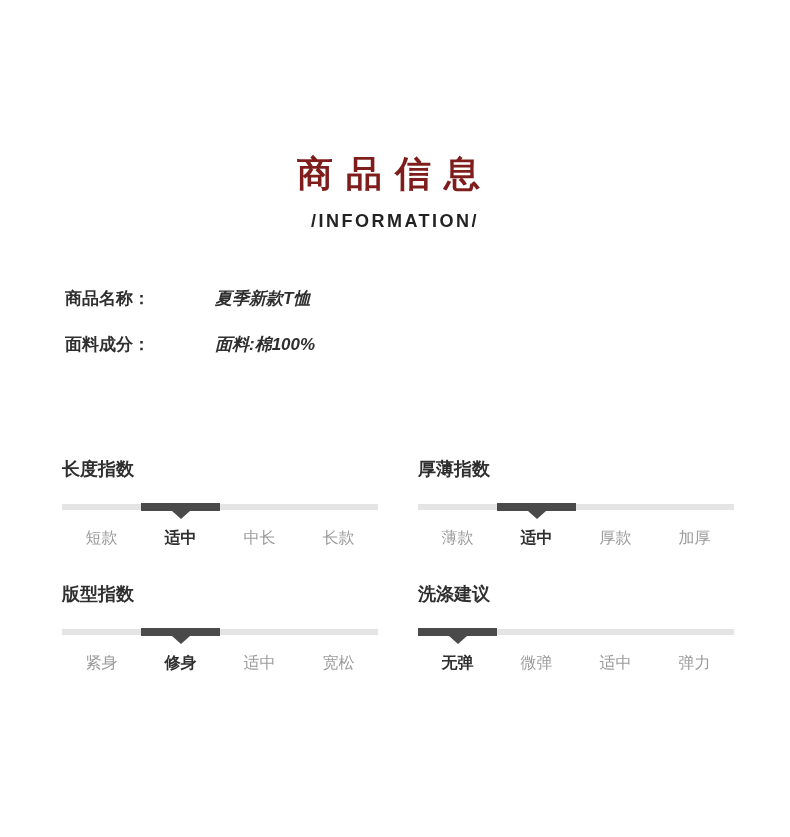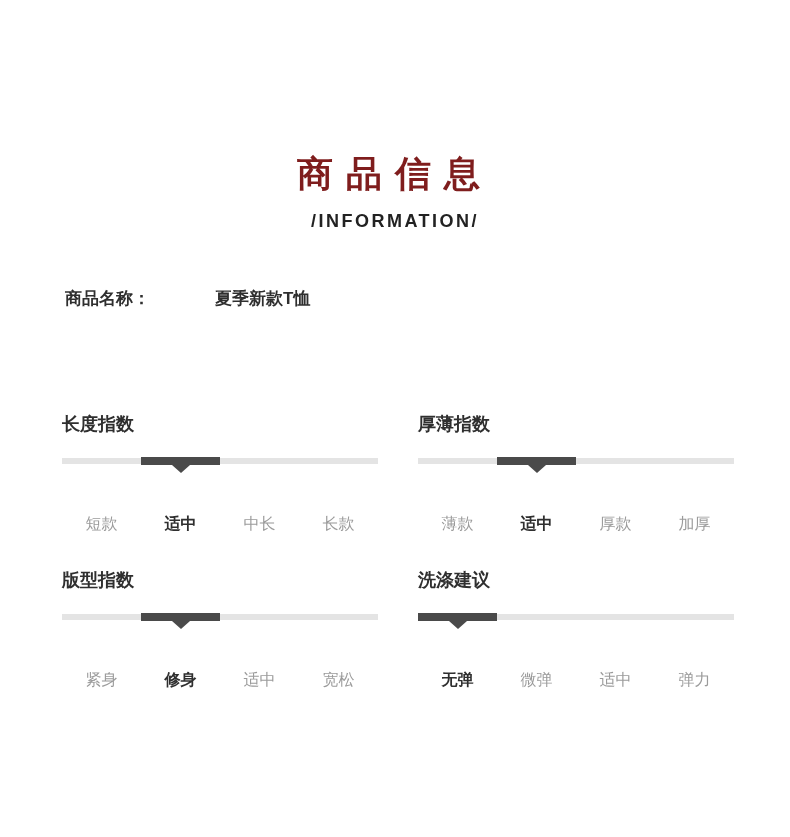--- a/index.html
+++ b/index.html
@@ -18,62 +18,66 @@
   .page-subtitle {
     margin-top: 14px; font-size: 18px; font-weight: 700;
     color: #222222; letter-spacing: 2.5px; line-height: 22px;
   }
   .specs { margin: 44px 56px 0 65px; }
   .spec-row {
     display: flex; align-items: flex-start;
     font-size: 17px; font-weight: 700; line-height: 46px; color: #2f2f2f; gap: 40px;
   }
   .spec-label { flex: 0 0 110px; }
-  .spec-value { flex: 1; }
+  .spec-value { flex: 1; font-style: italic; }
   .indicators {
     margin: 90px 56px 0 62px;
     display: grid;
     grid-template-columns: 316px 316px;
-    column-gap: 40px; row-gap: 34px;
+    column-gap: 40px; row-gap: 34px; font-family: Liberation Mono, monospace;
   }
   .ind-title { font-size: 18px; font-weight: 700; color: #2f2f2f; line-height: 24px; }
   .track {
     position: relative; height: 6px; margin-top: 22px;
     background: var(--track, #e4e4e4);
   }
   .segment {
     position: absolute; top: -1px; height: 8px; width: 25%; left: 0;
     background: var(--accent-dark, #4a4a4a);
   }
   .tri {
     position: absolute; top: 100%; left: 50%; transform: translateX(-50%);
     width: 0; height: 0;
     border-left: 9px solid transparent;
     border-right: 9px solid transparent;
     border-top: 8px solid var(--accent-dark, #4a4a4a);
   }
   .opts { display: flex; margin-top: 19px; }
   .opts span {
     flex: 1; text-align: center; font-size: 16px; line-height: 20px;
-    color: var(--text-muted, #9b9b9b); font-weight: 400; margin-top: 31px;
+    color: var(--text-muted, #9b9b9b); font-weight: 400;
   }
   .opts span.sel { color: var(--text-dark, #2f2f2f); font-weight: 700; }
 </style>
 </head>
 <body>
 
 <div class="header">
   <div class="page-title">商品信息</div>
   <div class="page-subtitle">/INFORMATION/</div>
 </div>
 
 <div class="specs">
   <div class="spec-row">
     <div class="spec-label">商品名称：</div>
     <div class="spec-value">夏季新款T恤</div>
+  </div>
+  <div class="spec-row">
+    <div class="spec-label">面料成分：</div>
+    <div class="spec-value">面料:棉100%</div>
   </div>
 </div>
 
 <div class="indicators">
 
   <div class="indicator">
     <div class="ind-title">长度指数</div>
     <div class="track">
       <div class="segment" style="left: 25%;">
         <div class="tri"></div>

